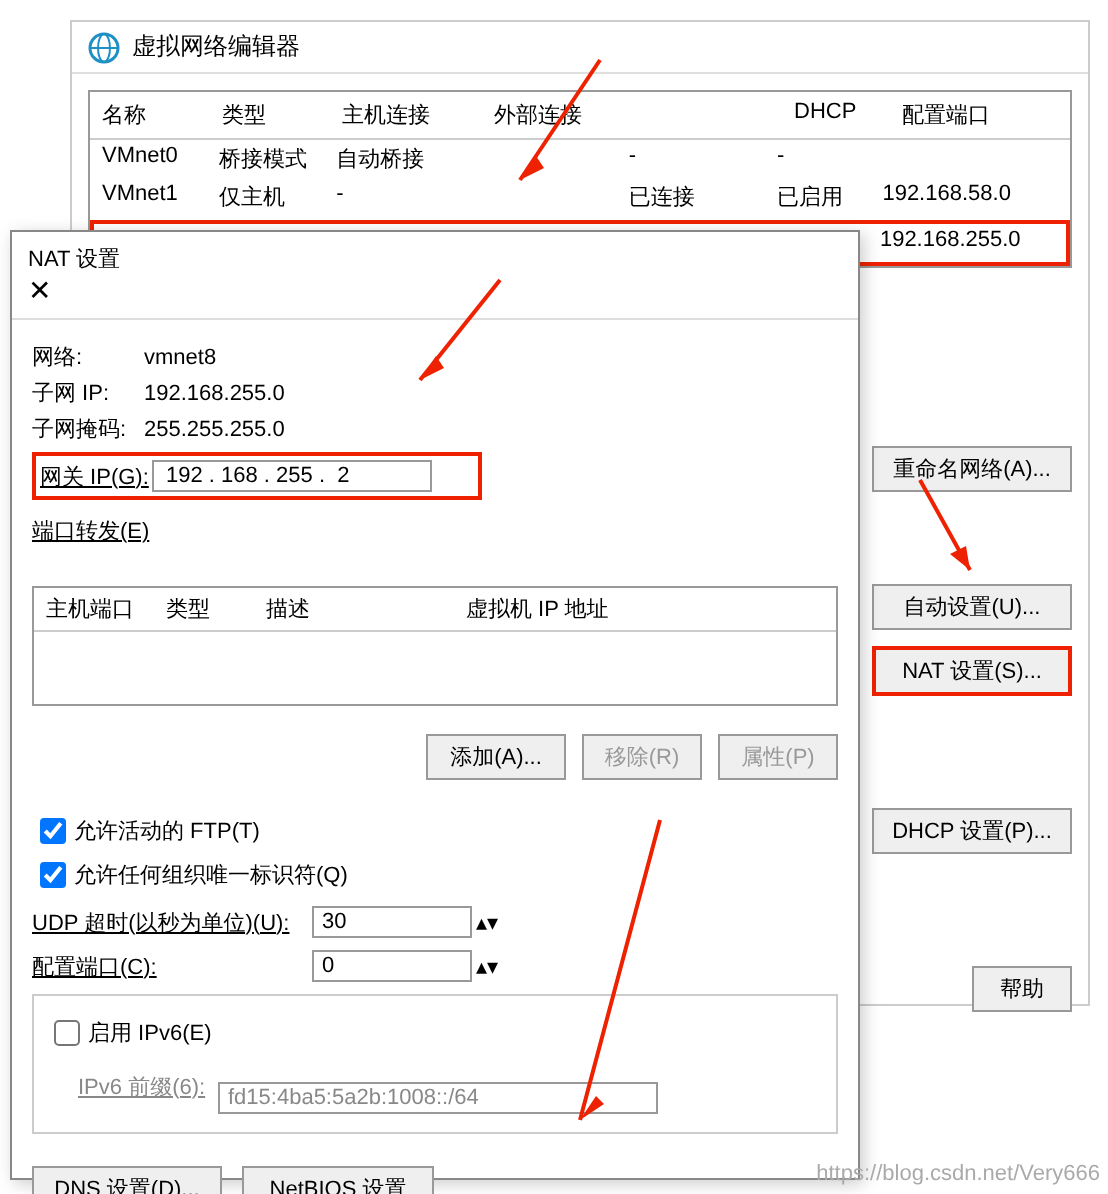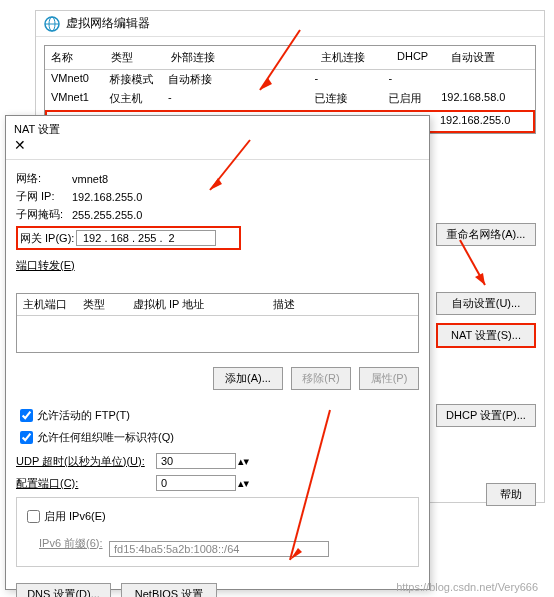--- a/index.html
+++ b/index.html
@@ -36,45 +36,45 @@
 .adv { margin-top: 8px; }
 .chk { display: flex; align-items: center; margin: 3px 0; }
 .chk input { margin-right: 4px; }
 .spin-row { display: flex; align-items: center; margin: 6px 0; }
 .spin-label { width: 140px; text-decoration: underline; }
 .spin { border: 1px solid #999; width: 80px; padding: 1px 4px; }
 .ipv6-box { border: 1px solid #ccc; padding: 6px; margin: 6px 0; }
 .ipv6-in { border: 1px solid #999; width: 220px; padding: 1px 4px; margin-top: 12px; }
 .bot-row { display: flex; gap: 10px; margin: 8px 0; }
 .arrow { position: absolute; pointer-events: none; }
-.watermark { position: absolute; right: 16px; bottom: 4px; color: #aaa; font-size: 11px; margin-left: 23px; }
+.watermark { position: absolute; right: 4px; bottom: 4px; color: #aaa; font-size: 11px; margin-left: 23px; }
 svg.arrow line { stroke: #e20; stroke-width: 2; }
 svg.arrow polygon { fill: #e20; }
 </style>
 </head>
 <body>
 
 <div class="back-window">
   <div class="title-bar">
     <svg class="globe-icon" viewBox="0 0 16 16">
         <circle cx="8" cy="8" r="7" fill="none" stroke="#1e90c4" stroke-width="1.5"></circle>
         <ellipse cx="8" cy="8" rx="3" ry="7" fill="none" stroke="#1e90c4"></ellipse>
         <line x1="1" y1="8" x2="15" y2="8" stroke="#1e90c4"></line>
       </svg>
     <span class="title-text">虚拟网络编辑器</span>
   </div>
   <div class="table-area">
     <div class="table-box">
       <div class="thead">
         <div class="cell name">名称</div>
         <div class="cell type">类型</div>
+        <div class="cell host">主机连接</div>
         <div class="cell ext">外部连接</div>
-        <div class="cell host">主机连接</div>
         <div class="cell dhcp">DHCP</div>
-        <div class="cell subnet">自动设置</div>
+        <div class="cell subnet">配置端口</div>
       </div>
       <div class="trow">
         <div class="cell name">VMnet0</div>
         <div class="cell type">桥接模式</div>
         <div class="cell ext">自动桥接</div>
         <div class="cell host">-</div>
         <div class="cell dhcp">-</div>
         <div class="cell subnet"></div>
       </div>
       <div class="trow">
@@ -121,30 +121,30 @@
       </div>
     <div class="field-row">
         <span class="field-label">子网 IP:</span>
         <span>192.168.255.0</span>
       </div>
     <div class="field-row">
         <span class="field-label">子网掩码:</span>
         <span>255.255.255.0</span>
       </div>
     <div class="gw-row field-row">
-      <span class="field-label" style="">网关 IP(G):</span>
+      <span class="field-label" style="text-decoration:underline">网关 IP(G):</span>
       <input class="ip-input" value="192 . 168 . 255 .  2" style="">
     </div>
     <div class="section-label">端口转发(E)</div>
     <div class="pf-table">
       <div class="pf-head">
         <div class="pcell p1">主机端口</div>
         <div class="pcell p2">类型</div>
+        <div class="pcell p4">描述</div>
         <div class="pcell p3">虚拟机 IP 地址</div>
-        <div class="pcell p4">描述</div>
       </div>
     </div>
     <div class="pf-btns">
       <div class="btn" style="width:70px">添加(A)...</div>
       <div class="btn" style="width:60px;color:#999">移除(R)</div>
       <div class="btn" style="width:60px;color:#999">属性(P)</div>
     </div>
     <div class="adv">
       <label class="chk">
           <input type="checkbox" checked="" style="">

